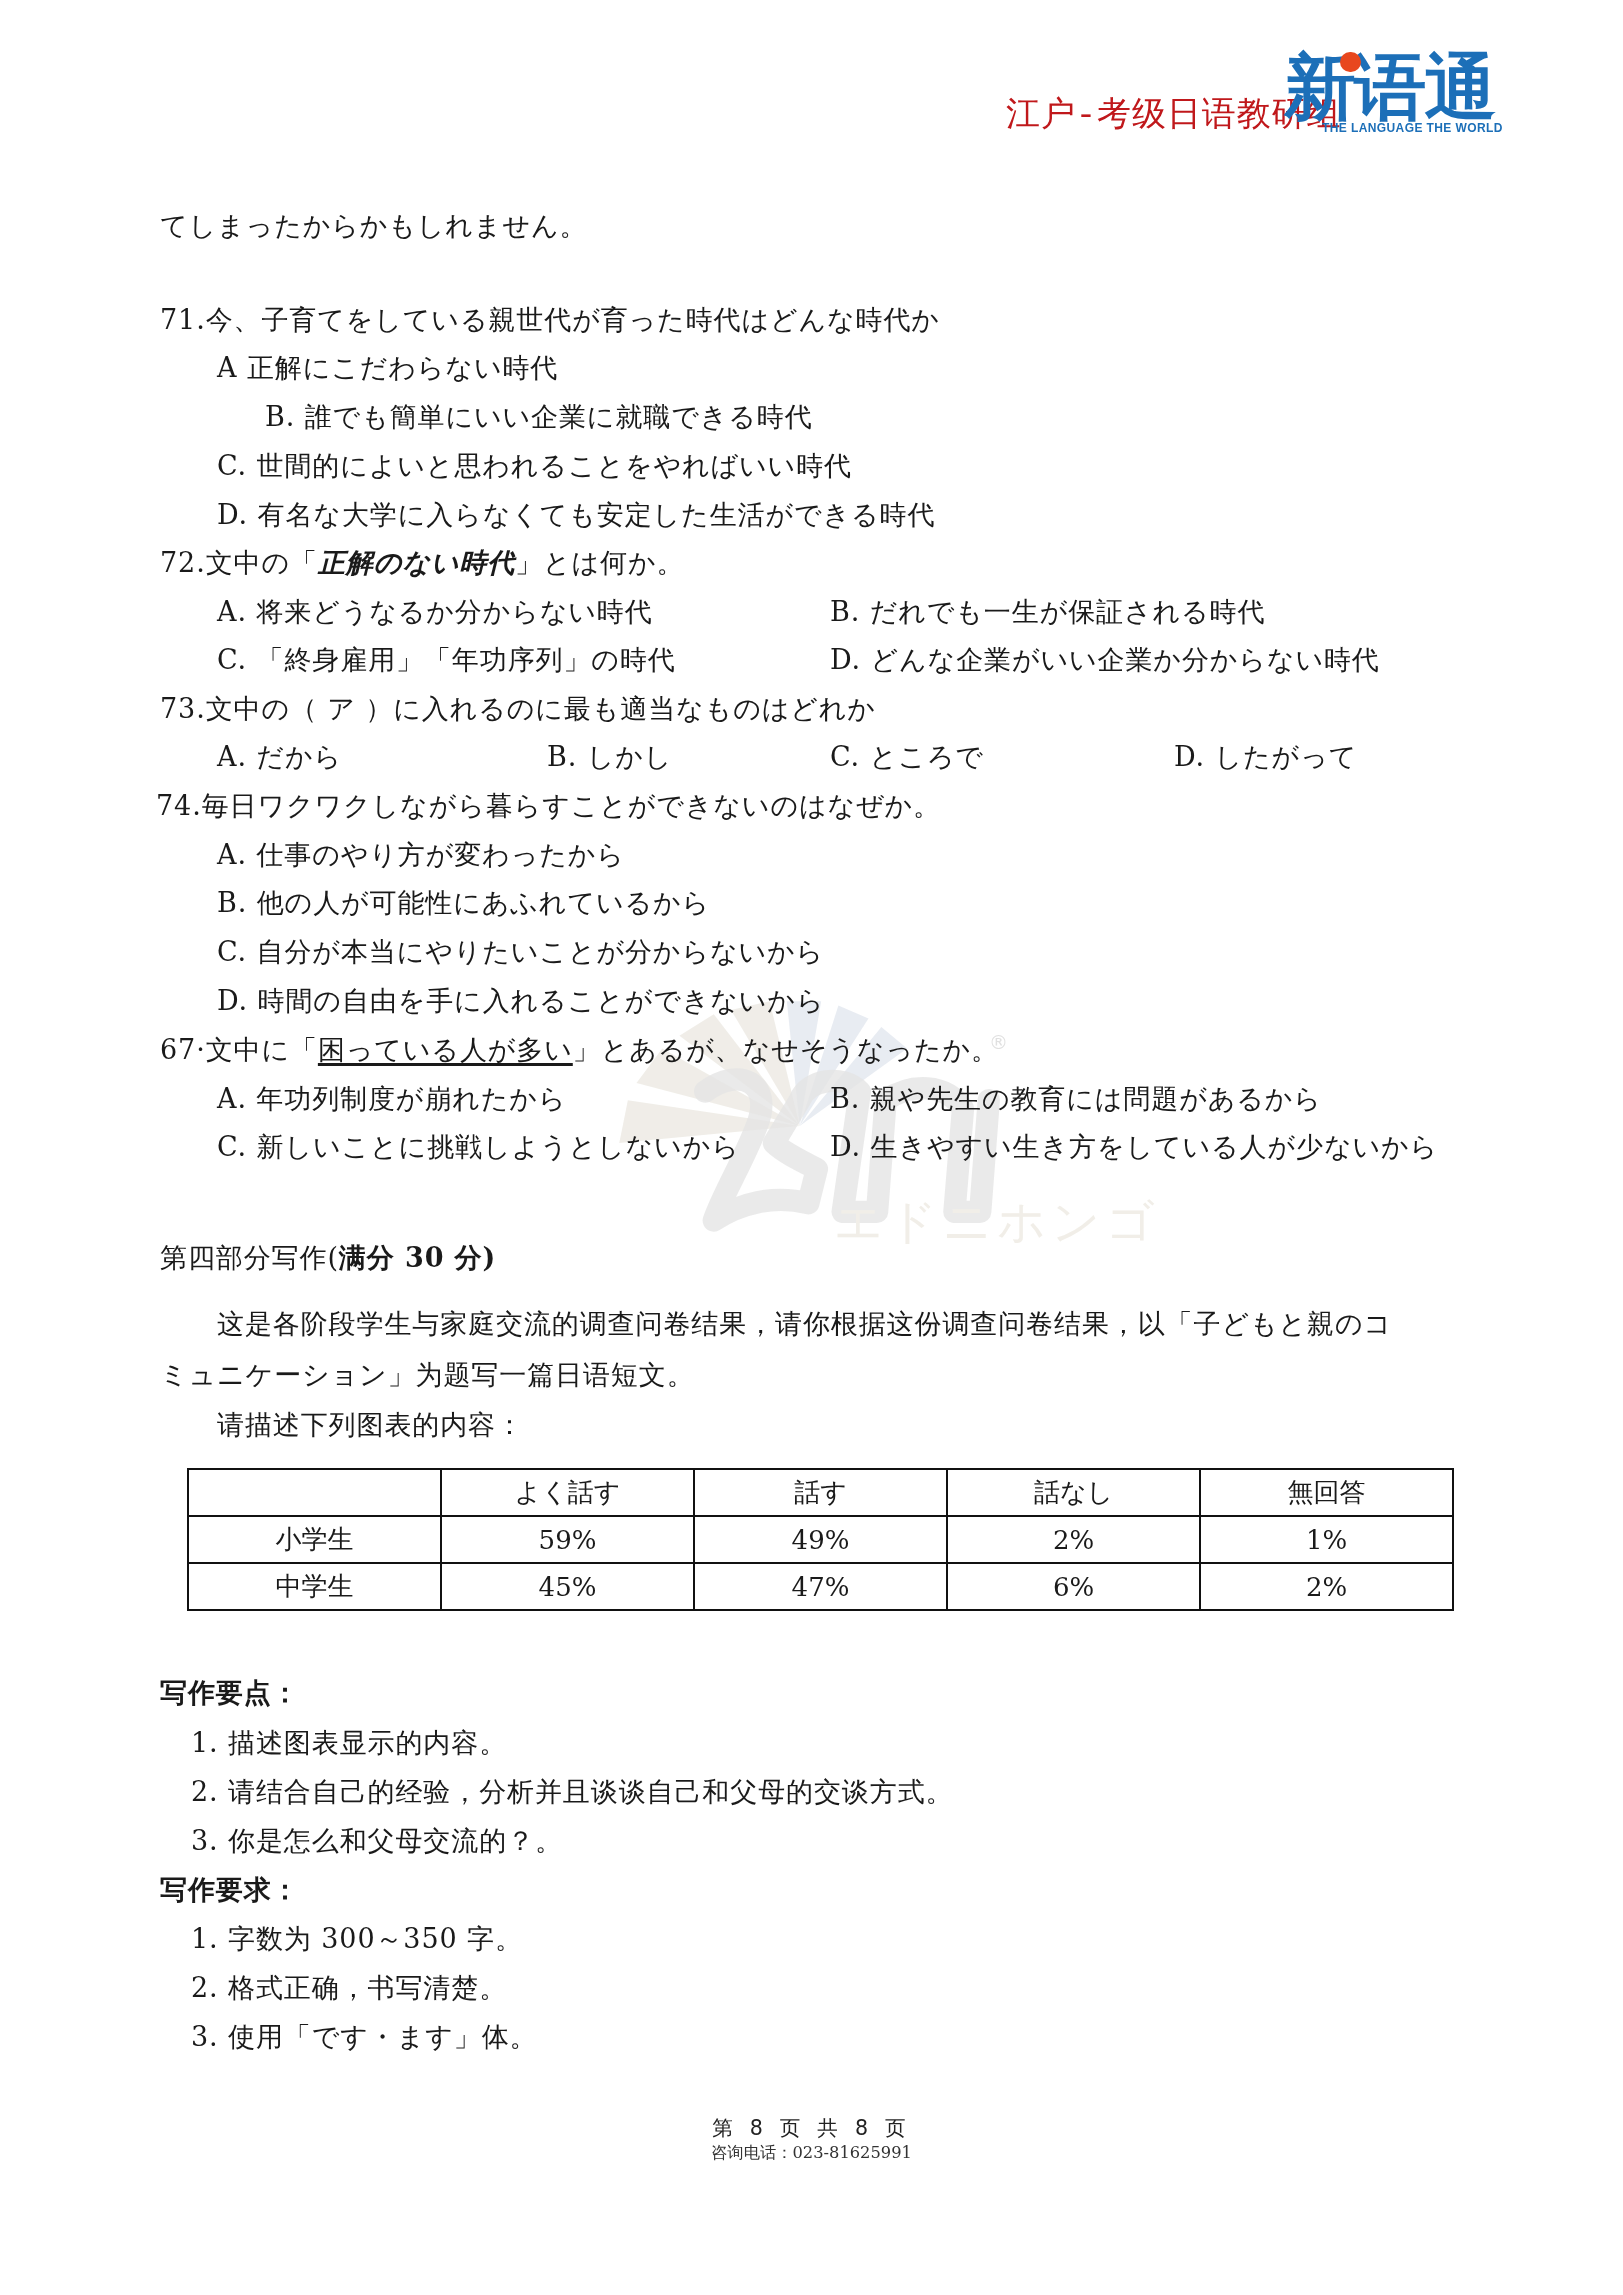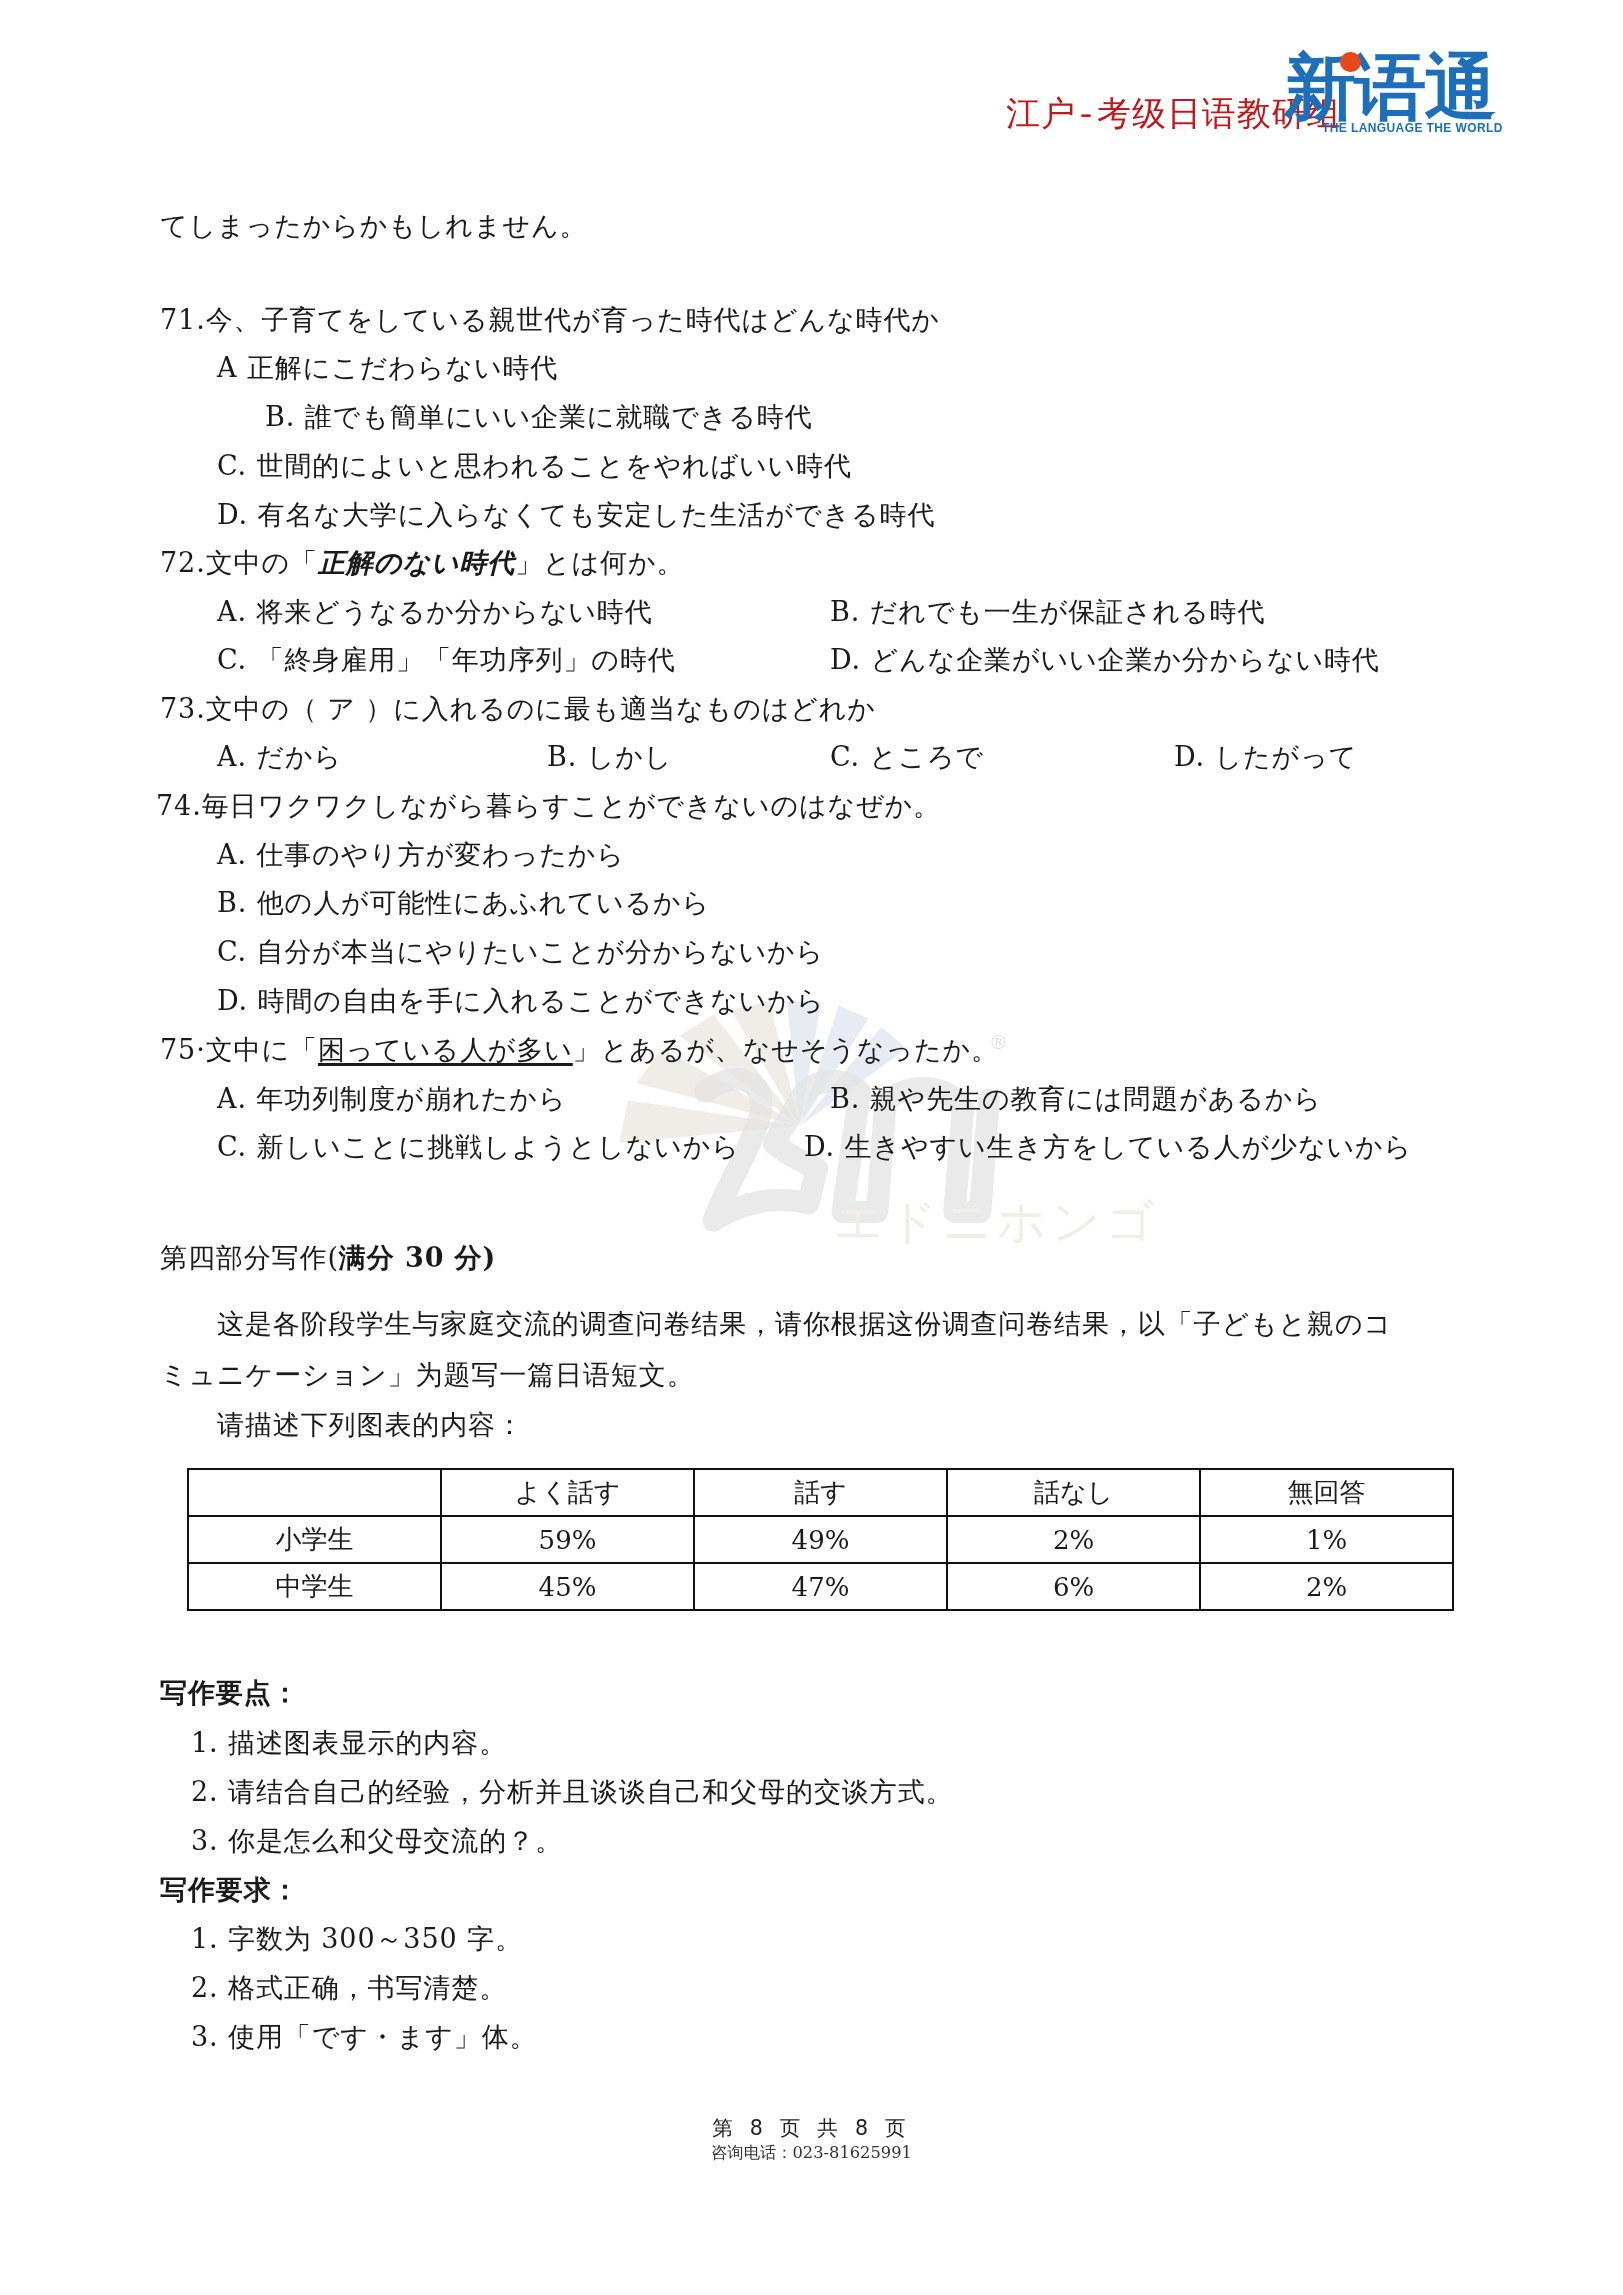--- a/index.html
+++ b/index.html
@@ -92,26 +92,26 @@
 
 <div class="abs line" style="left:156px;top:789px;">
   <span>74.</span><span>毎日ワクワクしながら暮らすことができないのはなぜか。</span>
 </div>
 <div class="abs line" style="left:217px;top:838px;">A. 仕事のやり方が変わったから</div>
 <div class="abs line" style="left:217px;top:886px;">B. 他の人が可能性にあふれているから</div>
 <div class="abs line" style="left:217px;top:935px;">C. 自分が本当にやりたいことが分からないから</div>
 <div class="abs line" style="left:217px;top:984px;">D. 時間の自由を手に入れることができないから</div>
 
 <div class="abs line" style="left:160px;top:1033px;">
-  <span>75·</span><span>文中に「</span><span class="q-under">困っている人が多い</span><span>」とあるが、なせそうなったか。</span>
+  <span>67·</span><span>文中に「</span><span class="q-under">困っている人が多い</span><span>」とあるが、なせそうなったか。</span>
 </div>
 <div class="abs line" style="left:217px;top:1082px;">A. 年功列制度が崩れたから</div>
 <div class="abs line" style="left:830px;top:1082px;">B. 親や先生の教育には問題があるから</div>
 <div class="abs line" style="left:217px;top:1130px;">C. 新しいことに挑戦しようとしないから</div>
-<div class="abs line" style="left:804px;top:1130px;text-align:right;">D. 生きやすい生き方をしている人が少ないから</div>
+<div class="abs line" style="left:830px;top:1130px;text-align:right;">D. 生きやすい生き方をしている人が少ないから</div>
 
 <div class="abs line" style="left:160px;top:1241px;">
   <span>第四部分写作(</span><span class="bold">满分 30 分)</span>
 </div>
 <div class="abs line" style="left:217px;top:1307px;">这是各阶段学生与家庭交流的调查问卷结果，请你根据这份调查问卷结果，以「子どもと親のコ</div>
 <div class="abs line" style="left:160px;top:1358px;">ミュニケーション」为题写一篇日语短文。</div>
 <div class="abs line" style="left:217px;top:1408px;">请描述下列图表的内容：</div>
 
 <table class="survey">
   <tbody>

